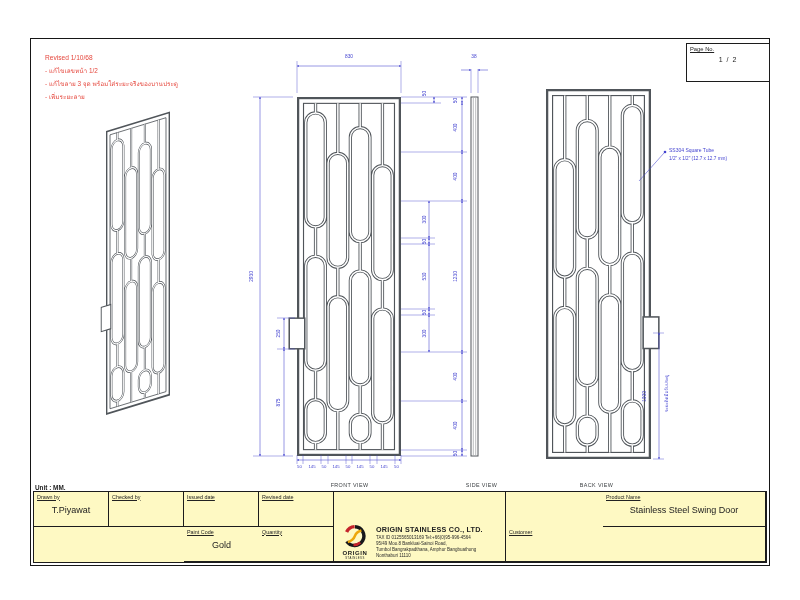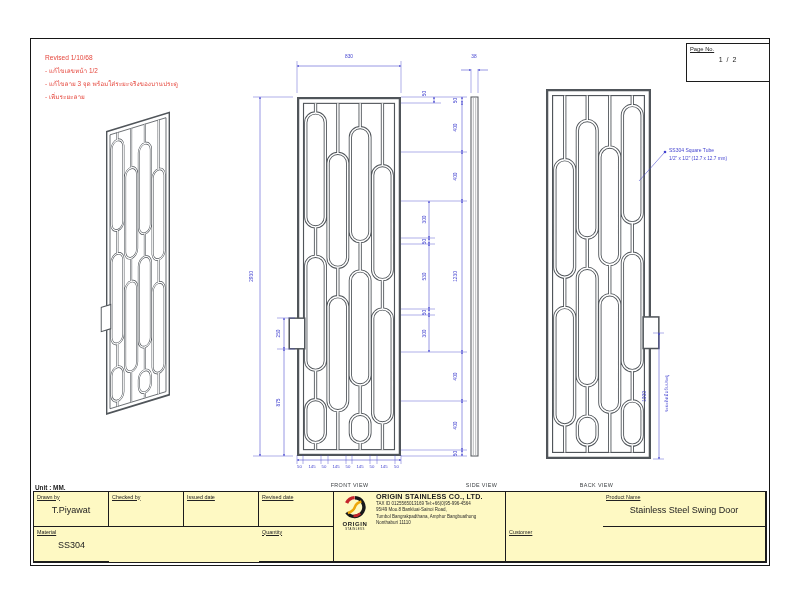--- a/index.html
+++ b/index.html
@@ -35,21 +35,21 @@
 
   
   .tblock{position:absolute;left:2px;right:2px;bottom:2px;height:70px;display:grid;
           grid-template-columns:75px 75px 75px 75px 172px 97px auto;
           grid-template-rows:35px 35px;border:1.3px solid #1c1c1c;background:#fef9c3;}
   .tcell{border-right:1px solid #1c1c1c;border-bottom:1px solid #1c1c1c;position:relative;
          padding:1.5px 3px;overflow:hidden;}
   .tcell:nth-child(7n){border-right:none;}
   .tlabel{font-size:5.4px;text-decoration:underline;white-space:nowrap;}
   .tvalue{position:absolute;left:0;right:0;top:13px;text-align:center;font-size:9px;white-space:nowrap;}
-  .company{display:flex;flex-direction:row;gap:3px;align-items:flex-start;}
+  .company{display:flex;flex-direction:row;gap:3px;align-items:flex-end;}
   .cotext{display:flex;flex-direction:column;line-height:6.2px;}
   .coname{font-size:7.2px;font-weight:bold;letter-spacing:0.2px;white-space:nowrap;margin-bottom:1.5px;}
   .codet{font-size:4.5px;color:#2a2a2a;white-space:nowrap;}
   .logowrap{display:flex;flex-direction:column;align-items:center;width:36px;flex:0 0 auto;}
   .logotxt{font-size:6px;font-weight:bold;letter-spacing:0.6px;line-height:6px;color:#17181a;}
   .logosub{font-size:2.8px;letter-spacing:0.5px;color:#17181a;line-height:4px;}
 </style>
 </head>
 <body>
 
@@ -308,23 +308,23 @@
           <div class="codet">Tumbol Bangrakpadthana, Amphur Bangbuathong</div>
           <div class="codet">Nonthaburi 11110</div>
         </div>
       </div>
 
       <div class="tcell" style="grid-column:7;grid-row:1;">
         <div class="tlabel">Product Name</div>
         <div class="tvalue">Stainless Steel Swing Door</div>
       </div>
 
-      <div class="tcell" style="grid-column:1;grid-row:2;">
-        <div class="tlabel">Material</div>
-        <div class="tvalue">SS304</div>
+      <div class="tcell" style="grid-column:3;grid-row:2;">
+        <div class="tlabel">Paint Code</div>
+        <div class="tvalue">Gold</div>
       </div>
       <div class="tcell" style="grid-column:4;grid-row:2;">
         <div class="tlabel">Quantity</div>
         <div class="tvalue"></div>
       </div>
       <div class="tcell" style="grid-column:6 / span 2;grid-row:2;">
         <div class="tlabel">Customer</div>
         <div class="tvalue"></div>
       </div>
     </div>

